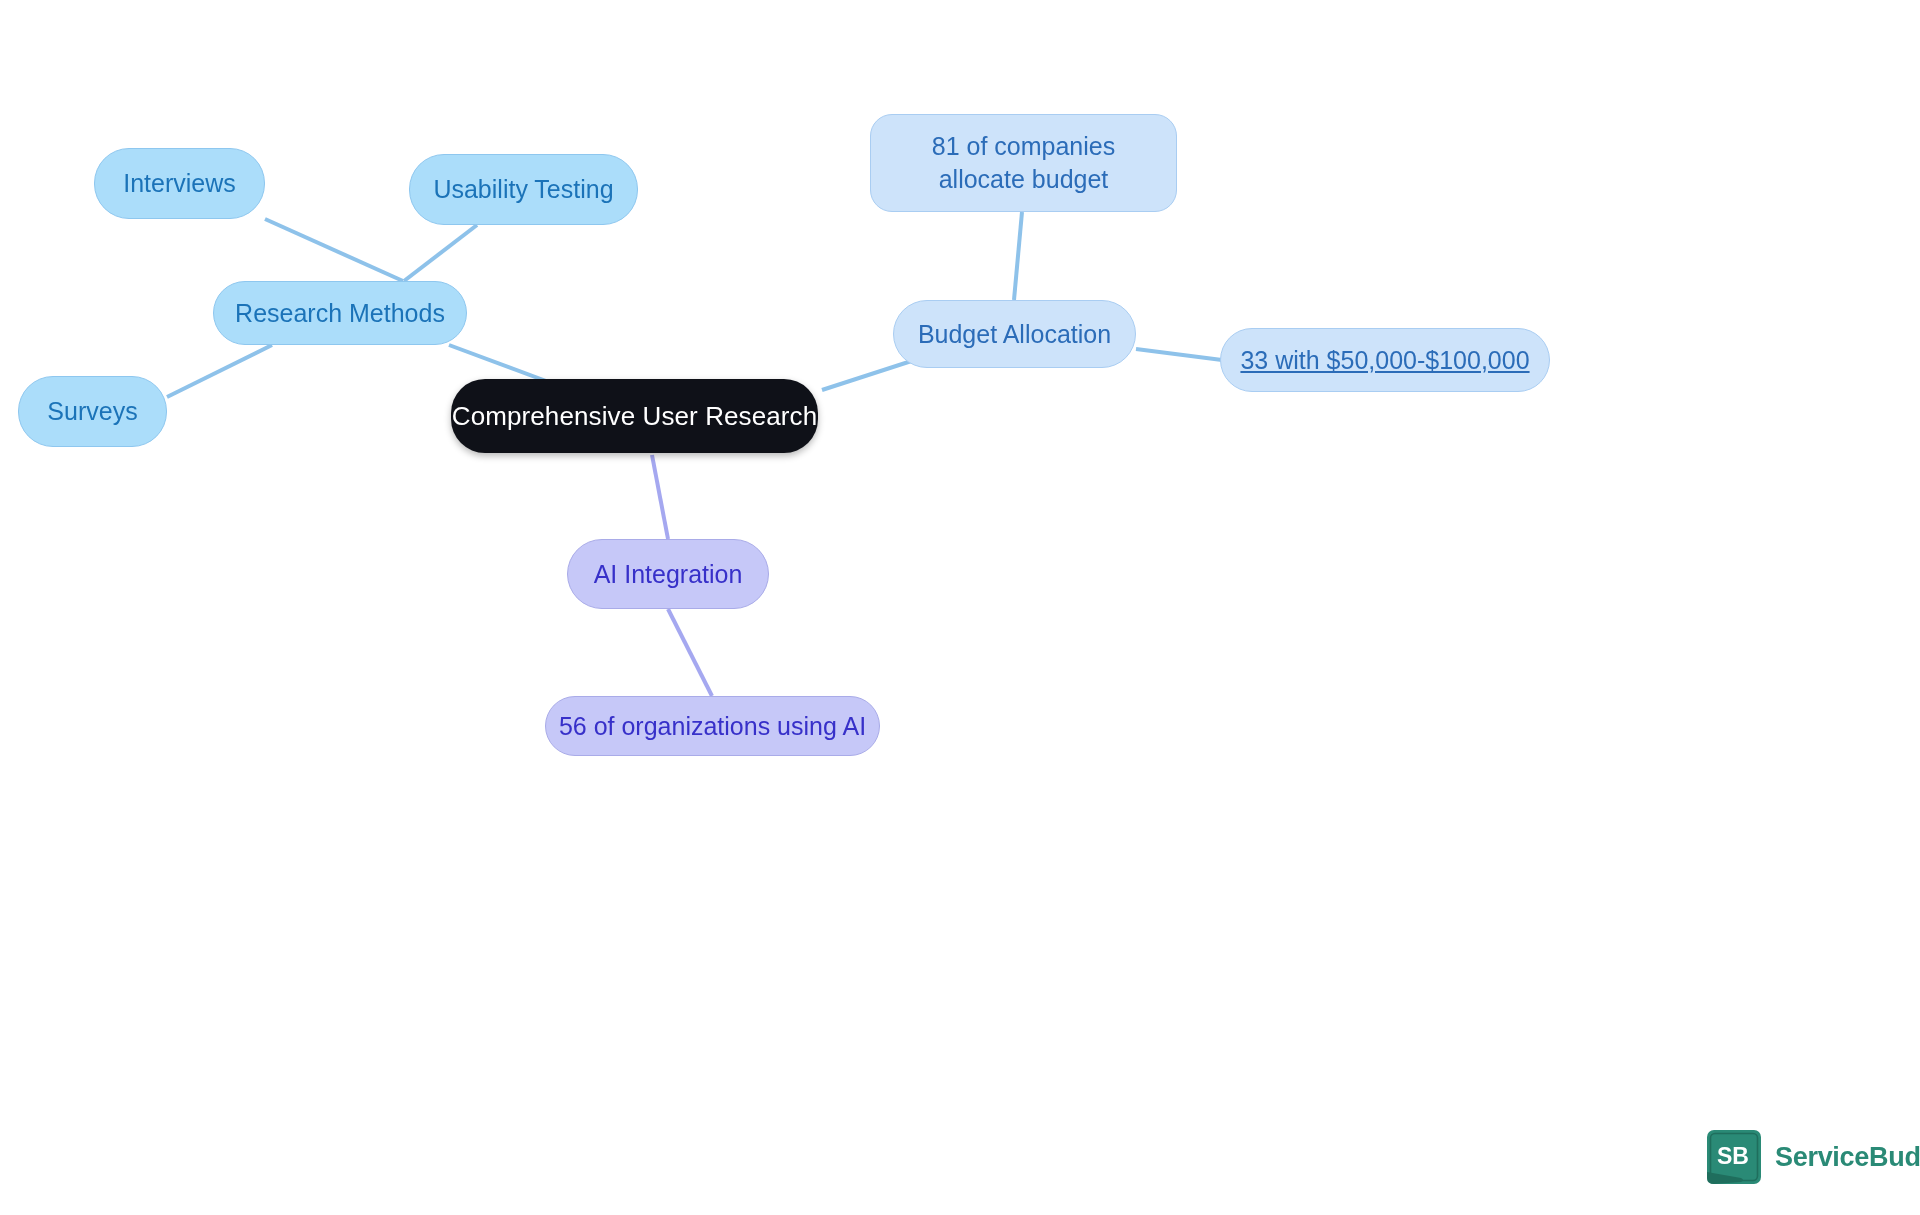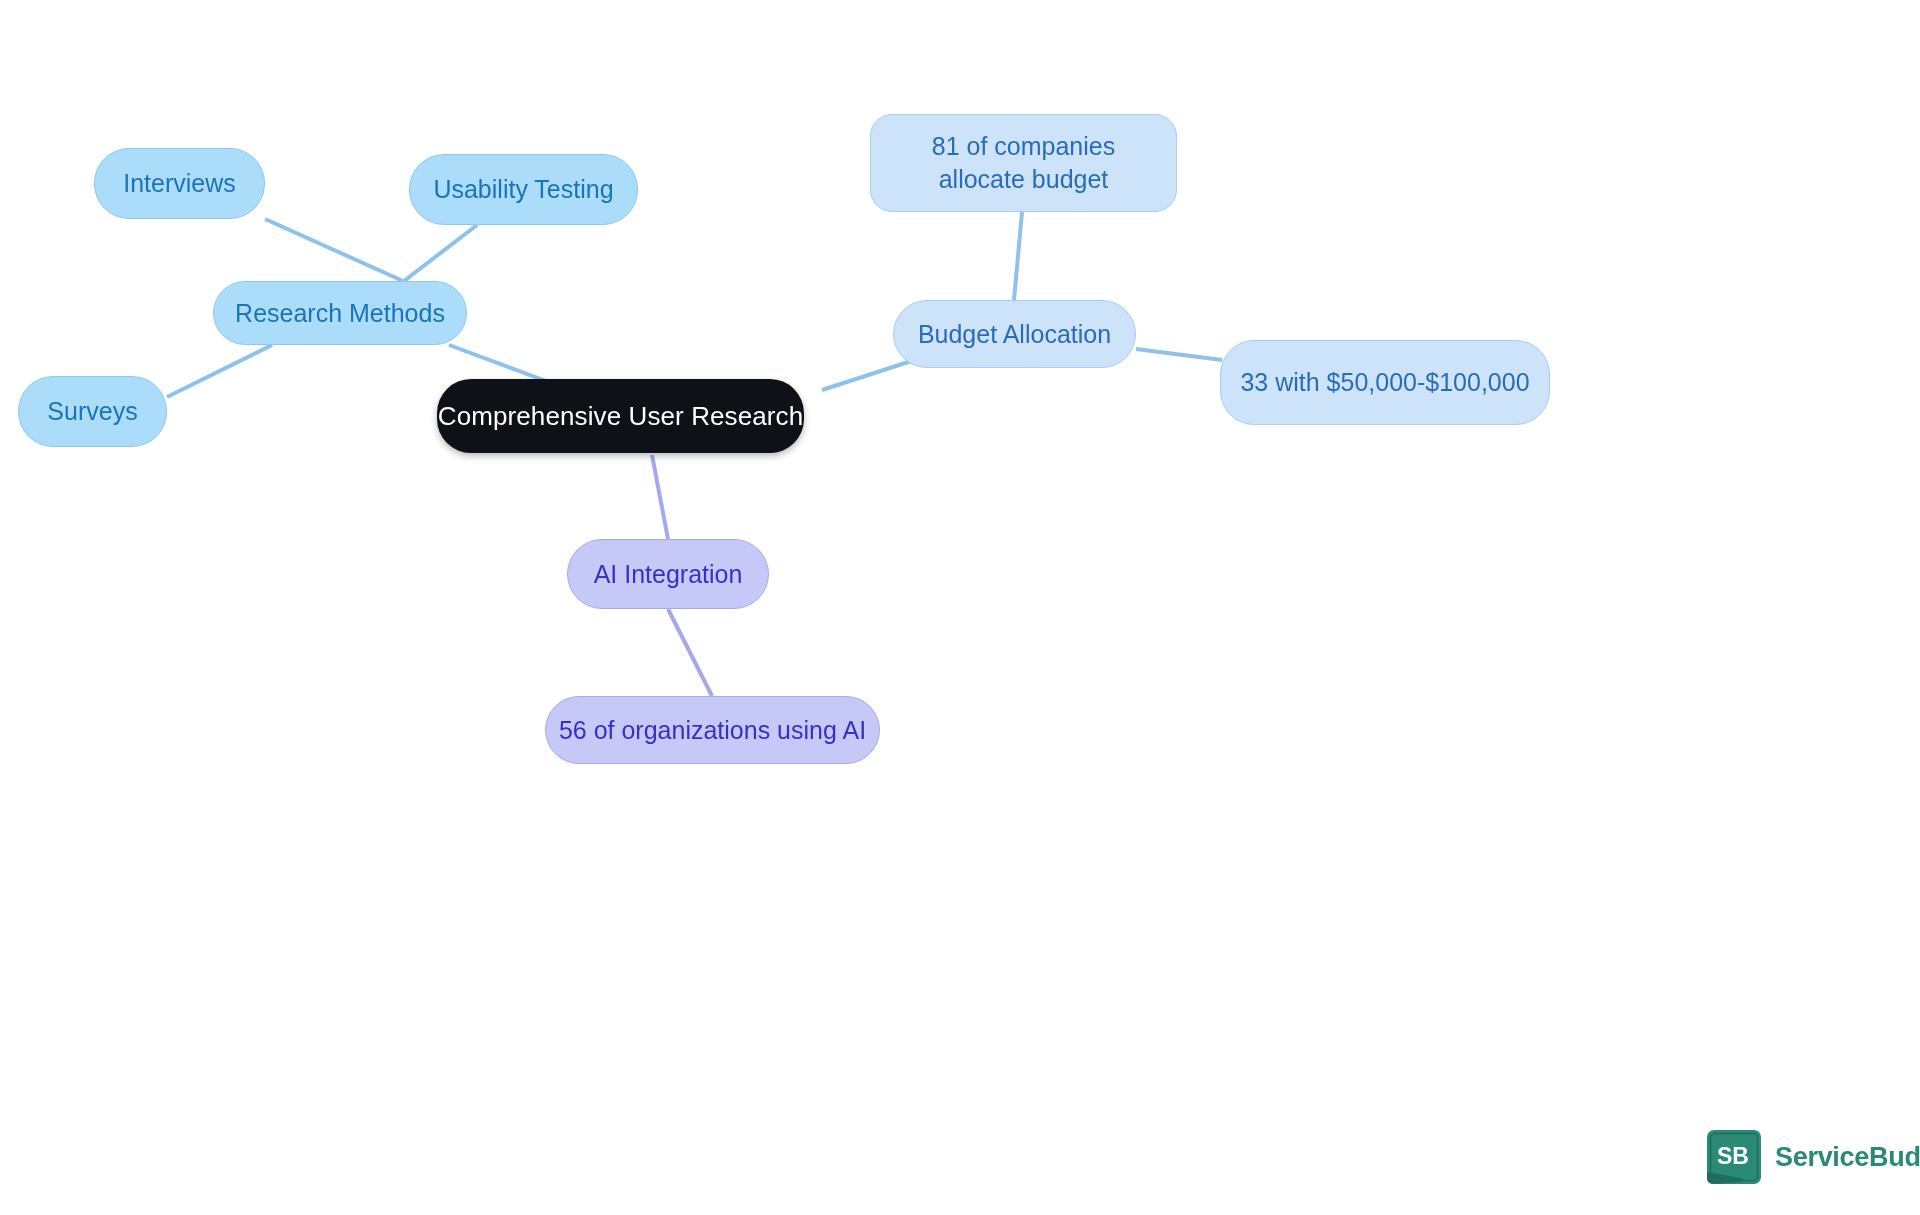--- a/index.html
+++ b/index.html
@@ -97,21 +97,21 @@
     <line x1="449" y1="345" x2="589" y2="397" stroke="#8ec2ea" stroke-width="4"></line>
 
     <line x1="822" y1="390" x2="930" y2="355" stroke="#8ec2ea" stroke-width="4"></line>
     <line x1="1022" y1="212" x2="1014" y2="300" stroke="#8ec2ea" stroke-width="4"></line>
     <line x1="1136" y1="349" x2="1222" y2="360" stroke="#8ec2ea" stroke-width="4"></line>
 
     <line x1="652" y1="455" x2="668" y2="539" stroke="#a5a8f0" stroke-width="4"></line>
     <line x1="668" y1="609" x2="712" y2="696" stroke="#a5a8f0" stroke-width="4"></line>
   </svg>
 
-  <div class="node node-root" style="left:437px; top:379px; width:367px; height:74px;">
+  <div class="node node-root" style="left:451px; top:379px; width:367px; height:74px;">
     <span>Comprehensive User Research</span>
   </div>
 
   <div class="node node-sky" style="left:213px; top:281px; width:254px; height:64px; border-radius:32px;">
     <span>Research Methods</span>
   </div>
 
   <div class="node node-sky" style="left:94px; top:148px; width:171px; height:71px; border-radius:35px;">
     <span>Interviews</span>
   </div>
@@ -125,29 +125,29 @@
   </div>
 
   <div class="node node-lightblue" style="left:893px; top:300px; width:243px; height:68px; border-radius:34px;">
     <span>Budget Allocation</span>
   </div>
 
   <div class="node node-lightblue" style="left:870px; top:114px; width:307px; height:98px; border-radius:22px; padding:17px 22px;">
     <span>81 of companies allocate budget</span>
   </div>
 
-  <div class="node node-lightblue" style="left:1220px; top:340px; width:330px; height:85px; border-radius:34px;">
+  <div class="node node-lightblue" style="left:1220px; top:328px; width:330px; height:64px; border-radius:34px;text-decoration:underline;">
     <span>33 with $50,000-$100,000</span>
   </div>
 
   <div class="node node-lavender" style="left:567px; top:539px; width:202px; height:70px; border-radius:35px;">
     <span>AI Integration</span>
   </div>
 
-  <div class="node node-lavender" style="left:545px; top:696px; width:335px; height:68px; border-radius:34px;">
+  <div class="node node-lavender" style="left:545px; top:696px; width:335px; height:60px; border-radius:34px;">
     <span>56 of organizations using AI</span>
   </div>
 
   <div id="brand" style="left:1705px; top:1128px;">
     <svg width="58" height="58" viewBox="0 0 58 58">
       <rect x="2" y="2" width="54" height="54" rx="7" fill="#2a8a76"></rect>
       <rect x="5.5" y="5.5" width="47" height="47" rx="4.5" fill="none" stroke="#1f6e5d" stroke-width="1.6"></rect>
       <path d="M2 44 L36 50 Q40 52 36 54 L9 56 Q2 56 2 50 Z" fill="#1f6e5d"></path>
       <text x="28" y="36" text-anchor="middle" font-family="'Liberation Sans', sans-serif" font-size="23" font-weight="bold" fill="#ffffff">SB</text>
     </svg>

